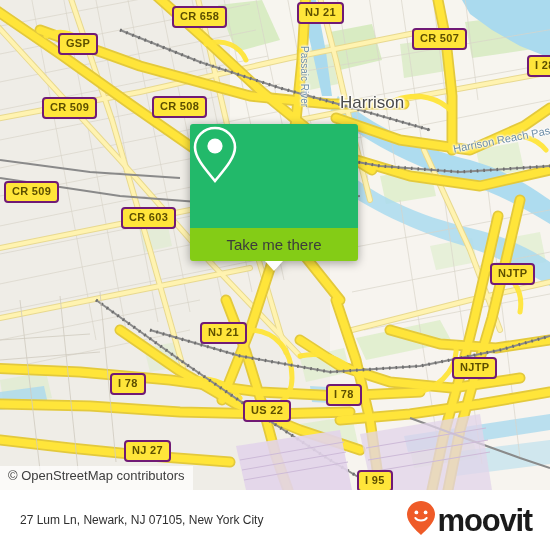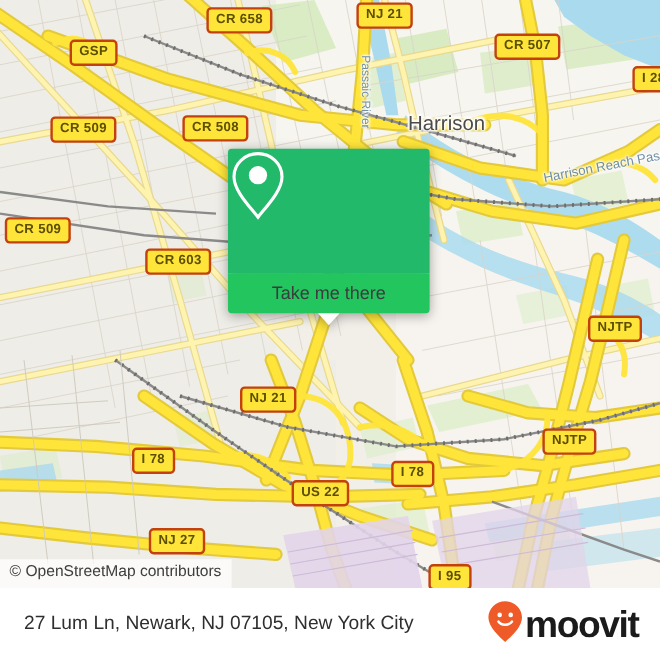--- a/index.html
+++ b/index.html
@@ -7,21 +7,21 @@
   #app{position:relative;width:550px;height:550px;overflow:hidden;background:#fff;}
 
   
   .map{position:absolute;left:0;top:0;width:550px;height:490px;overflow:hidden;background:#f2efe9;}
   .map svg{position:absolute;left:0;top:0;}
 
   
   .shield{
     position:absolute;
     background:#ffe53a;
-    border:2px solid #c2410c;
+    border:2px solid #701a75;
     border-radius:4px;
     color:#5d4f00;
     font-family:"Liberation Sans",sans-serif;
     font-weight:bold;
     font-size:11px;
     line-height:1;
     padding:3px 6px 4px 6px;
     white-space:nowrap;
     letter-spacing:.3px;
     text-shadow:0 0 2px #ffe53a;
@@ -58,21 +58,21 @@
     z-index:40;
     filter:drop-shadow(0 2px 5px rgba(0,0,0,.35));
   }
   .popup-head{
     background:#22b96a;
     height:104px;
     border-radius:3px 3px 0 0;
     display:flex;align-items:center;justify-content:center;
   }
   .popup-foot{
-    background:#22c55e;
+    background:#84cc16;
     height:33px;
     border-radius:0 0 3px 3px;
     display:flex;align-items:center;justify-content:center;
   }
   .popup-foot-label{
     color:#3c3c3c;
     font-size:15px;
     font-family:"Liberation Sans",sans-serif;
   }
   .popup-tail{
@@ -102,21 +102,21 @@
   .footer{
     position:absolute;left:0;top:490px;width:550px;height:60px;
     background:#fff;
     display:flex;align-items:center;justify-content:space-between;
     box-sizing:border-box;
     padding:0 18px 0 20px;
     z-index:50;
   }
   .footer-address{
     color:#2f2f2f;
-    font-size:16px;
+    font-size:12px;
     font-family:"Liberation Sans",sans-serif;
     white-space:nowrap;
   }
   .brand{display:flex;align-items:center;gap:2px;justify-content:space-between;}
   .brand-word{
     color:#1b1b1b;
     font-size:31px;
     font-family:"Liberation Sans",sans-serif;
     font-weight:bold;
     letter-spacing:-1.2px;

